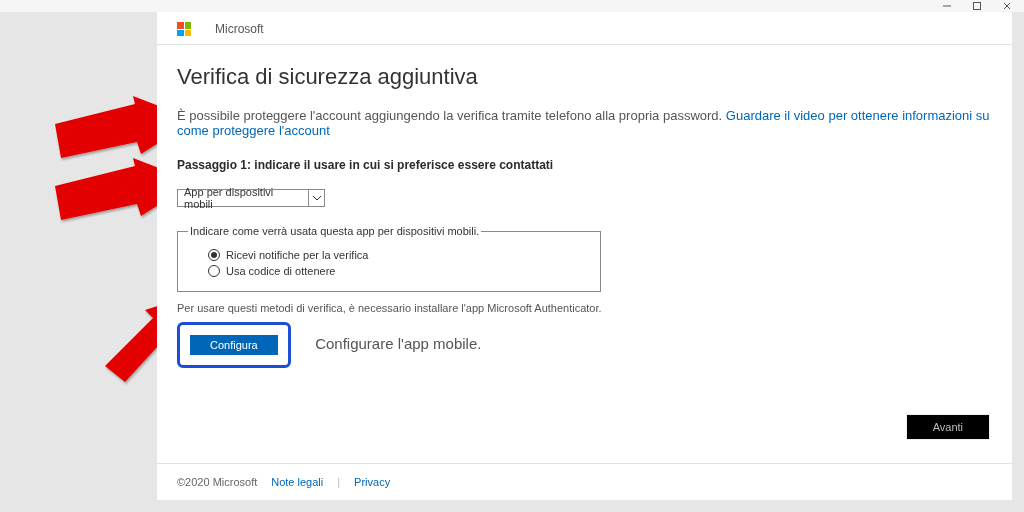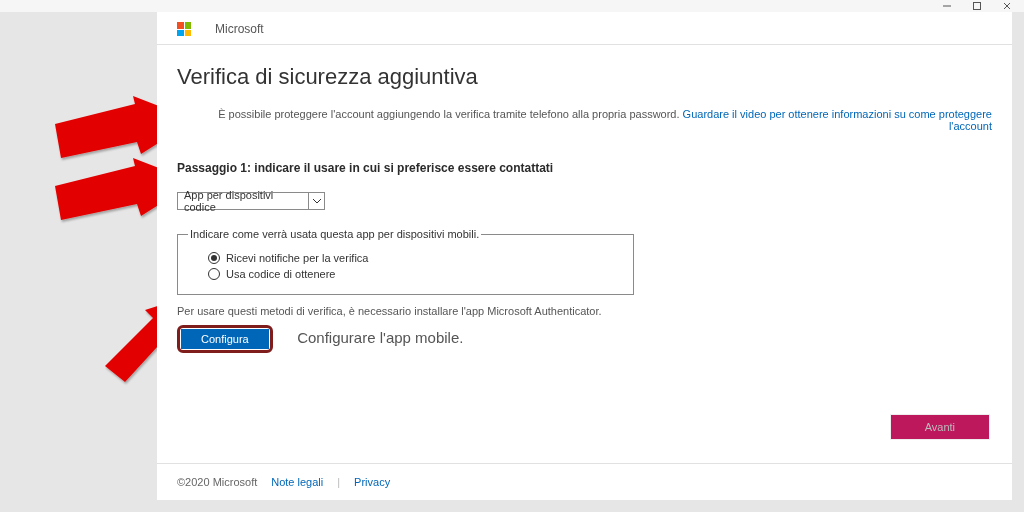--- a/index.html
+++ b/index.html
@@ -17,41 +17,41 @@
 
   
   .brand { position: absolute; left: 20px; top: 10px; display: flex; align-items: center; gap: 24px; font-size: 12px; color: #555; }
   .brand .logo { width: 14px; height: 14px; display: grid; grid-template-columns: 1fr 1fr; grid-template-rows: 1fr 1fr; gap: 1px; }
   .brand .logo span:nth-child(1){background:#f25022;} .brand .logo span:nth-child(2){background:#7fba00;} .brand .logo span:nth-child(3){background:#00a4ef;} .brand .logo span:nth-child(4){background:#ffb900;}
   .hr { position: absolute; left: 0; right: 0; top: 32px; height: 1px; background: #e1e1e1; }
 
   .content { position: absolute; left: 20px; right: 20px; top: 52px; }
 
   h1 { font-size: 22px; font-weight: 400; color: #333; margin: 0 0 18px 0; }
-  .intro { font-size: 11px; color: #555; margin-bottom: 29px; text-align: right; }
+  .intro { font-size: 13px; color: #555; margin-bottom: 20px; }
   .intro a { color: #0067b8; text-decoration: none; }
 
   .step-label { font-size: 12px; font-weight: 700; color: #2b2b2b; margin-bottom: 10px; }
 
   .dropdown { display: inline-flex; align-items: center; border: 1px solid #8a8a8a; font-size: 11px; color: #333; height: 18px; margin-bottom: 18px; }
   .dropdown .val { padding: 0 6px; width: 130px; }
   .dropdown .chev { width: 16px; height: 18px; border-left: 1px solid #8a8a8a; display: flex; align-items: center; justify-content: center; }
 
-  fieldset { border: 1px solid #8a8a8a; padding: 8px 10px 10px 10px; width: 457px; margin: 0 0 10px 0; }
+  fieldset { border: 1px solid #8a8a8a; padding: 8px 10px 10px 10px; width: 424px; margin: 0 0 10px 0; }
   fieldset legend { font-size: 11px; color: #333; padding: 0 2px; }
   .radio-row { display: flex; align-items: center; gap: 6px; font-size: 11px; color: #333; margin: 4px 0; padding-left: 20px; }
   .radio { width: 12px; height: 12px; border: 1px solid #333; border-radius: 50%; display: inline-flex; align-items: center; justify-content: center; }
   .radio.sel::after { content: ""; width: 6px; height: 6px; background: #333; border-radius: 50%; }
 
   .note { font-size: 11px; color: #555; margin: 8px 0 8px 0; }
-  .btn-wrap { display: inline-block; border: 3px solid #7f1d1d; border-radius: 6px; padding: 1px; }
+  .btn-wrap { display: inline-block; border: 3px solid #1d4ed8; border-radius: 6px; padding: 10px; }
   .config-btn { background: #0067b8; color: #fff; font-size: 11px; padding: 4px 20px; border: none; }
   .after-btn { font-size: 15px; color: #555; margin-left: 20px; }
 
-  .next-btn { position: absolute; right: 22px; bottom: 60px; background: #be185d; color: #bcbcbc; border: 1px solid #eee; font-size: 11px; padding: 6px 34px; }
+  .next-btn { position: absolute; right: 22px; bottom: 60px; background: #000000; color: #bcbcbc; border: 1px solid #eee; font-size: 11px; padding: 6px 26px; }
 
   .footer-hr { position: absolute; left: 0; right: 0; bottom: 36px; height: 1px; background: #e1e1e1; }
   .footer { position: absolute; left: 20px; bottom: 12px; font-size: 11px; color: #666; display: flex; gap: 14px; align-items: flex-start; }
   .footer .sep { color: #bbb; }
   .footer a { color: #0067b8; text-decoration: none; }
 </style>
 </head>
 <body>
 
 <div class="titlebar">
@@ -102,21 +102,21 @@
 
   <div class="content">
     <h1>Verifica di sicurezza aggiuntiva</h1>
     <div class="intro">
       <span>È possibile proteggere l'account aggiungendo la verifica tramite telefono alla propria password. </span><a href="#">Guardare il video per ottenere informazioni su come proteggere l'account</a>
     </div>
 
     <div class="step-label">Passaggio 1: indicare il usare in cui si preferisce essere contattati</div>
 
     <div class="dropdown">
-      <span class="val">App per dispositivi codice</span>
+      <span class="val">App per dispositivi mobili</span>
       <span class="chev">
           <svg width="10" height="6">
             <polyline points="1,1 5,5 9,1" fill="none" stroke="#333" stroke-width="1"></polyline>
           </svg>
         </span>
     </div>
 
     <fieldset>
       <legend>Indicare come verrà usata questa app per dispositivi mobili.</legend>
       <label class="radio-row">

